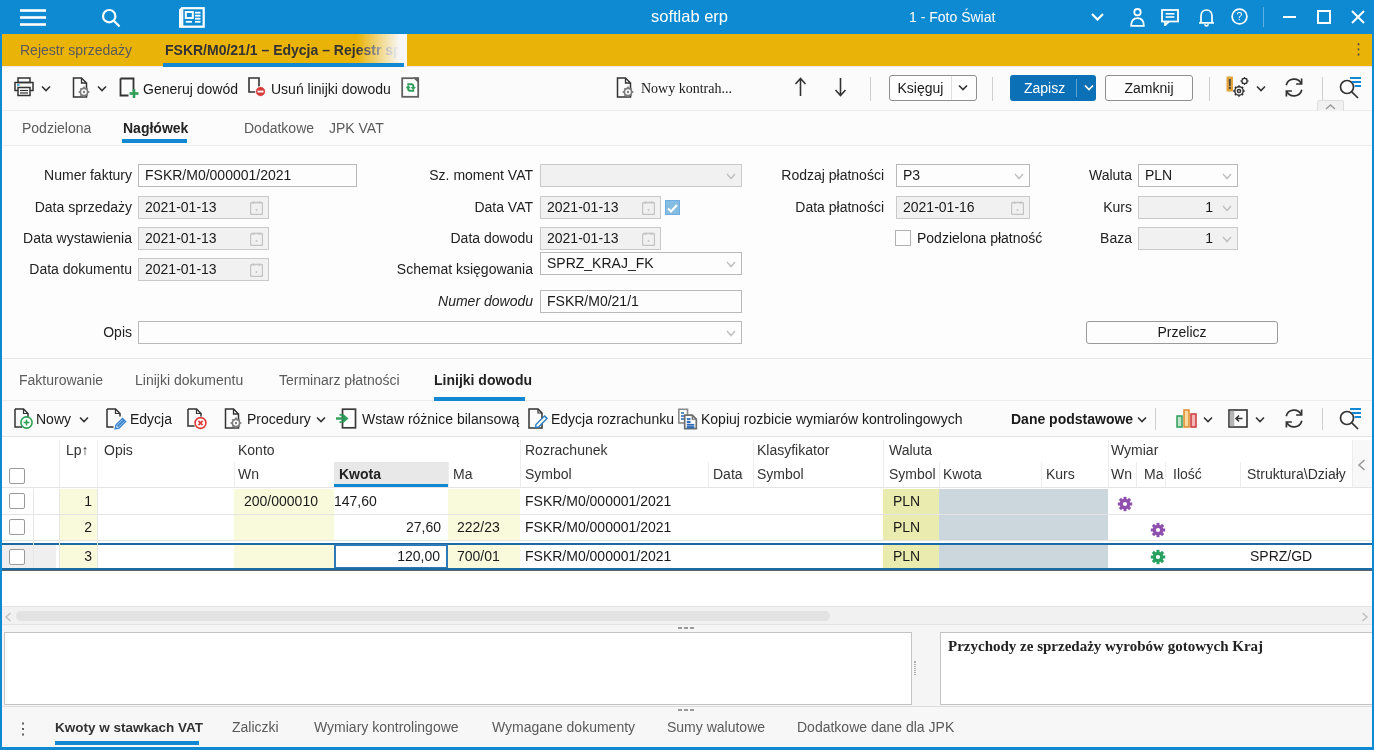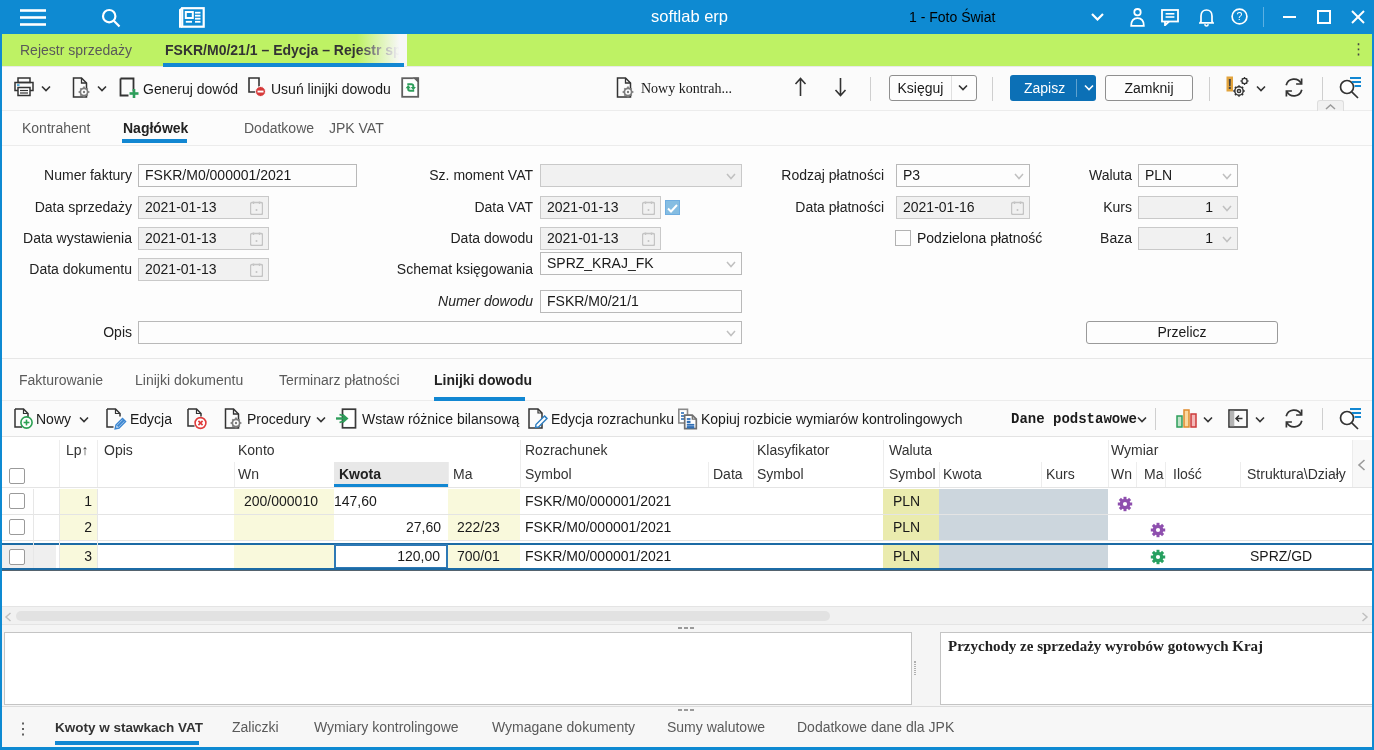--- a/index.html
+++ b/index.html
@@ -7,21 +7,21 @@
 body { font-family:"Liberation Sans", sans-serif; font-size:14px; color:#1a1a1a; background:#fff; position:relative; }
 .abs { position:absolute; }
 
 #titlebar { left:0; top:0; width:1374px; height:34px; background:#0e8ad2; color:#fff; }
 #titlebar svg { display:block; }
 
 #bl { left:0; top:34px; width:2px; height:716px; background:#0e8ad2; z-index:50; }
 #br { left:1372px; top:34px; width:2px; height:716px; background:#0e8ad2; z-index:50; }
 #bb { left:0; top:747px; width:1374px; height:3px; background:#0e8ad2; z-index:50; }
 
-#tabbar1 { left:0; top:34px; width:1374px; height:33px; background:#bef264; border-bottom:1px solid #e9e9e9; }
+#tabbar1 { left:0; top:34px; width:1374px; height:33px; background:#eab308; border-bottom:1px solid #e9e9e9; }
 #tabbar1 .tab1 { position:absolute; top:0; height:32px; line-height:32px; color:#5a5a5a; }
 #tabbar1 .active { color:#333; font-weight:bold; }
 #tabunder1 { left:163px; top:63px; width:241px; height:4px; background:#1287d2; }
 
 #toolbar1 { left:0; top:67px; width:1374px; height:44px; background:#fbfbfb; border-bottom:1px solid #ececec; }
 .titem { position:absolute; top:0; height:44px; display:flex; align-items:center; color:#1a1a1a; white-space:nowrap; }
 .chev { width:10px; height:10px; }
 .vsep { position:absolute; top:10px; width:1px; height:24px; background:#cfcfcf; }
 .btn { position:absolute; top:8px; height:26px; background:#fdfdfd; border:1px solid #8f8f8f; border-radius:3px; display:flex; align-items:center; justify-content:center; font-size:14px; color:#1a1a1a; }
 #zapisz { position:absolute; left:1010px; top:8px; width:86px; height:26px; background:#0c70b6; border-radius:3px; color:#fff; display:flex; align-items:center; }
@@ -87,21 +87,21 @@
       <rect x="3.2" y="1.2" width="21.5" height="18.5" fill="none" stroke="#fff" stroke-width="2.2"></rect>
       <path d="M3.2 1.2 L1 3 V19.7 h2.2" fill="none" stroke="#fff" stroke-width="2"></path>
       <rect x="6.8" y="5" width="7" height="6" fill="none" stroke="#fff" stroke-width="2"></rect>
       <line x1="16" y1="5.7" x2="21.5" y2="5.7" stroke="#fff" stroke-width="1.8"></line>
       <line x1="16" y1="8.7" x2="21.5" y2="8.7" stroke="#fff" stroke-width="1.8"></line>
       <line x1="16" y1="11.7" x2="21.5" y2="11.7" stroke="#fff" stroke-width="1.8"></line>
       <line x1="6.8" y1="14.8" x2="13" y2="14.8" stroke="#fff" stroke-width="1.8"></line>
       <line x1="16" y1="14.8" x2="21.5" y2="14.8" stroke="#fff" stroke-width="1.8"></line>
     </svg>
   <div class="abs" style="left:651px; top:7px; font-size:16.5px; color:#fff;">softlab erp</div>
-  <div class="abs" style="left:909px; top:9px; font-size:14px; color:#000000;">1 - Foto Świat</div>
+  <div class="abs" style="left:909px; top:9px; font-size:14px; color:#ffffff;">1 - Foto Świat</div>
   <svg class="abs" style="left:1091px; top:13px;" width="13" height="8" viewBox="0 0 13 8">
       <path d="M1 1 L6.5 6.5 L12 1" fill="none" stroke="#fff" stroke-width="2.2"></path>
     </svg>
 
   <svg class="abs" style="left:1130px; top:8px;" width="15" height="19" viewBox="0 0 15 19">
       <circle cx="7.5" cy="4.2" r="3.2" fill="none" stroke="#fff" stroke-width="1.8"></circle>
       <path d="M1.2 17.8 C1.2 12.5 4 10.2 7.5 10.2 C11 10.2 13.8 12.5 13.8 17.8 Z" fill="none" stroke="#fff" stroke-width="1.8"></path>
     </svg>
 
   <svg class="abs" style="left:1161px; top:9px;" width="18" height="17" viewBox="0 0 18 17">
@@ -299,21 +299,21 @@
         <line x1="16.5" y1="10" x2="23" y2="10"></line>
       </g>
     </svg>
   <div class="abs" style="left:1317px; top:33px; width:27px; height:11px; background:#f1f1f1; border:1px solid #ddd; border-bottom:none; border-radius:3px 3px 0 0;">
     <svg style="display:block; margin:3px auto 0;" width="11" height="6" viewBox="0 0 11 6">
         <path d="M1 5 L5.5 1 L10 5" fill="none" stroke="#9a9a9a" stroke-width="1.5"></path>
       </svg>
   </div>
 </div>
 <div class="abs" id="tabbar2">
-  <div class="tab2" style="left:22px;">Kontrahent</div>
+  <div class="tab2" style="left:22px;">Podzielona</div>
   <div class="tab2 active" style="left:123px;">Nagłówek</div>
   <div class="tab2" style="left:223px;margin-left:21px;">Dodatkowe</div>
   <div class="tab2" style="left:329px;">JPK VAT</div>
   <div style="position:absolute; left:122px; top:28px; width:65px; height:4px; background:#1287d2;"></div>
 </div>
 <div class="abs" id="form">
   <div class="lbl" style="left:0; top:18px; width:132px;">Numer faktury</div>
   <div class="inp" style="left:138px; top:18px; width:219px;">FSKR/M0/000001/2021</div>
   <div class="lbl" style="left:0; top:50px; width:132px;">Data sprzedaży</div>
   <div class="inp gray" style="left:138px; top:50px; width:131px;">2021-01-13<svg class="calico" viewBox="0 0 13 14">
@@ -491,21 +491,21 @@
       <path d="M8.7 7.2 h7.6 l4 4 v9.5 h-11.6 z" fill="#fff" stroke="#6f6f6f" stroke-width="1.7"></path>
       <path d="M16.3 7.2 v4 h4" fill="none" stroke="#6f6f6f" stroke-width="1.3"></path>
       <g stroke="#2f6eb5">
         <line x1="10.8" y1="11" x2="14.5" y2="11" stroke-width="1.8"></line>
         <line x1="10.8" y1="14" x2="14.5" y2="14" stroke-width="2.4"></line>
         <line x1="10.8" y1="16.8" x2="18.3" y2="16.8" stroke-width="1.8"></line>
         <line x1="10.8" y1="19.3" x2="18.3" y2="19.3" stroke-width="2.4"></line>
       </g>
     </svg>
   <div class="t2item" style="left:701px;">Kopiuj rozbicie wymiarów kontrolingowych</div>
-  <div class="t2item" style="left:1011px; font-weight:bold;font-family:Liberation Mono, monospace;">Dane podstawowe</div>
+  <div class="t2item" style="left:1011px; font-weight:bold;">Dane podstawowe</div>
   <svg class="abs chev" style="left:1137px; top:14px;" viewBox="0 0 10 10">
       <path d="M1 2.5 L5 6.5 L9 2.5" fill="none" stroke="#333" stroke-width="1.6"></path>
     </svg>
   <div class="vsep" style="left:1155px; top:7px; height:22px;"></div>
   <svg class="abs" style="left:1176px; top:8px;" width="21" height="19" viewBox="0 0 21 19">
       <rect x="1" y="7" width="5" height="11" fill="#bfe3c8" stroke="#2e9e5b" stroke-width="1.5"></rect>
       <rect x="8" y="1" width="5" height="17" fill="#fbd9a0" stroke="#e08b2d" stroke-width="1.5"></rect>
       <rect x="15" y="5" width="5" height="13" fill="#f4b8b8" stroke="#cc3a3a" stroke-width="1.5"></rect>
     </svg>
   <svg class="abs chev" style="left:1203px; top:14px;" viewBox="0 0 10 10">

